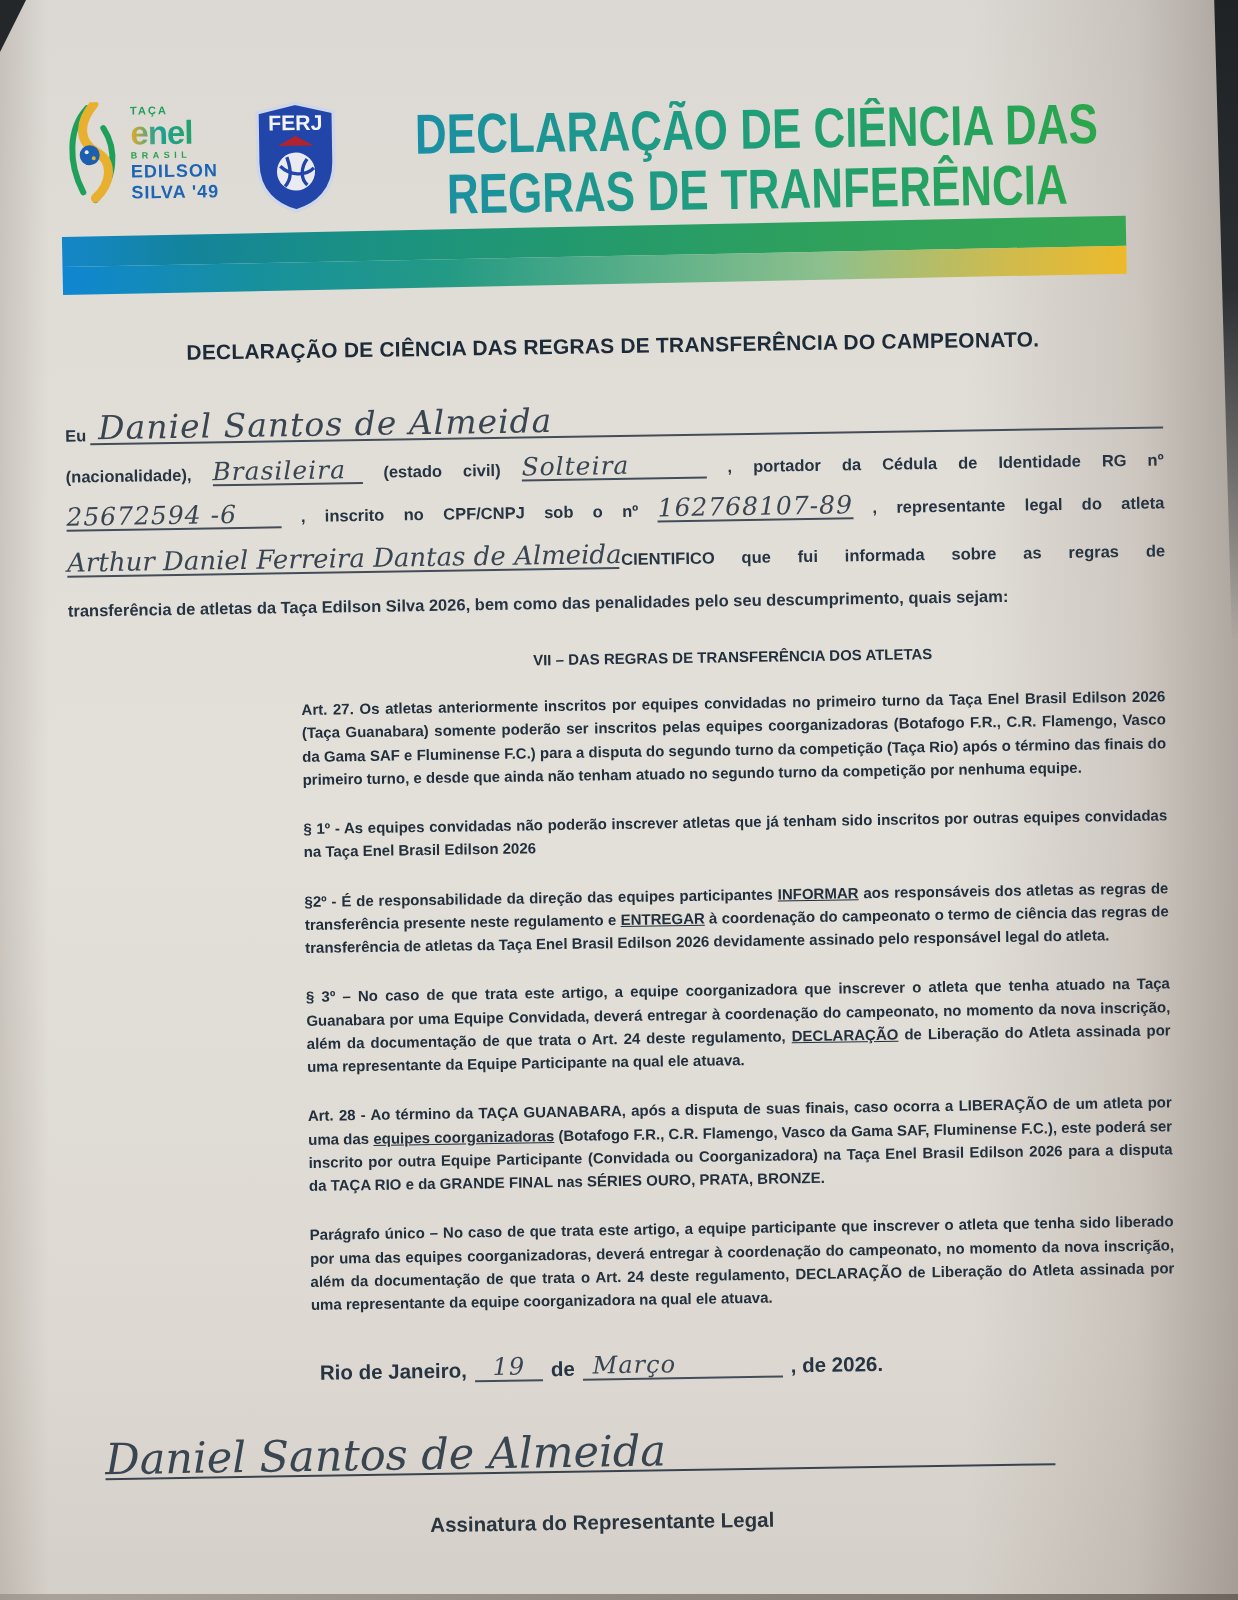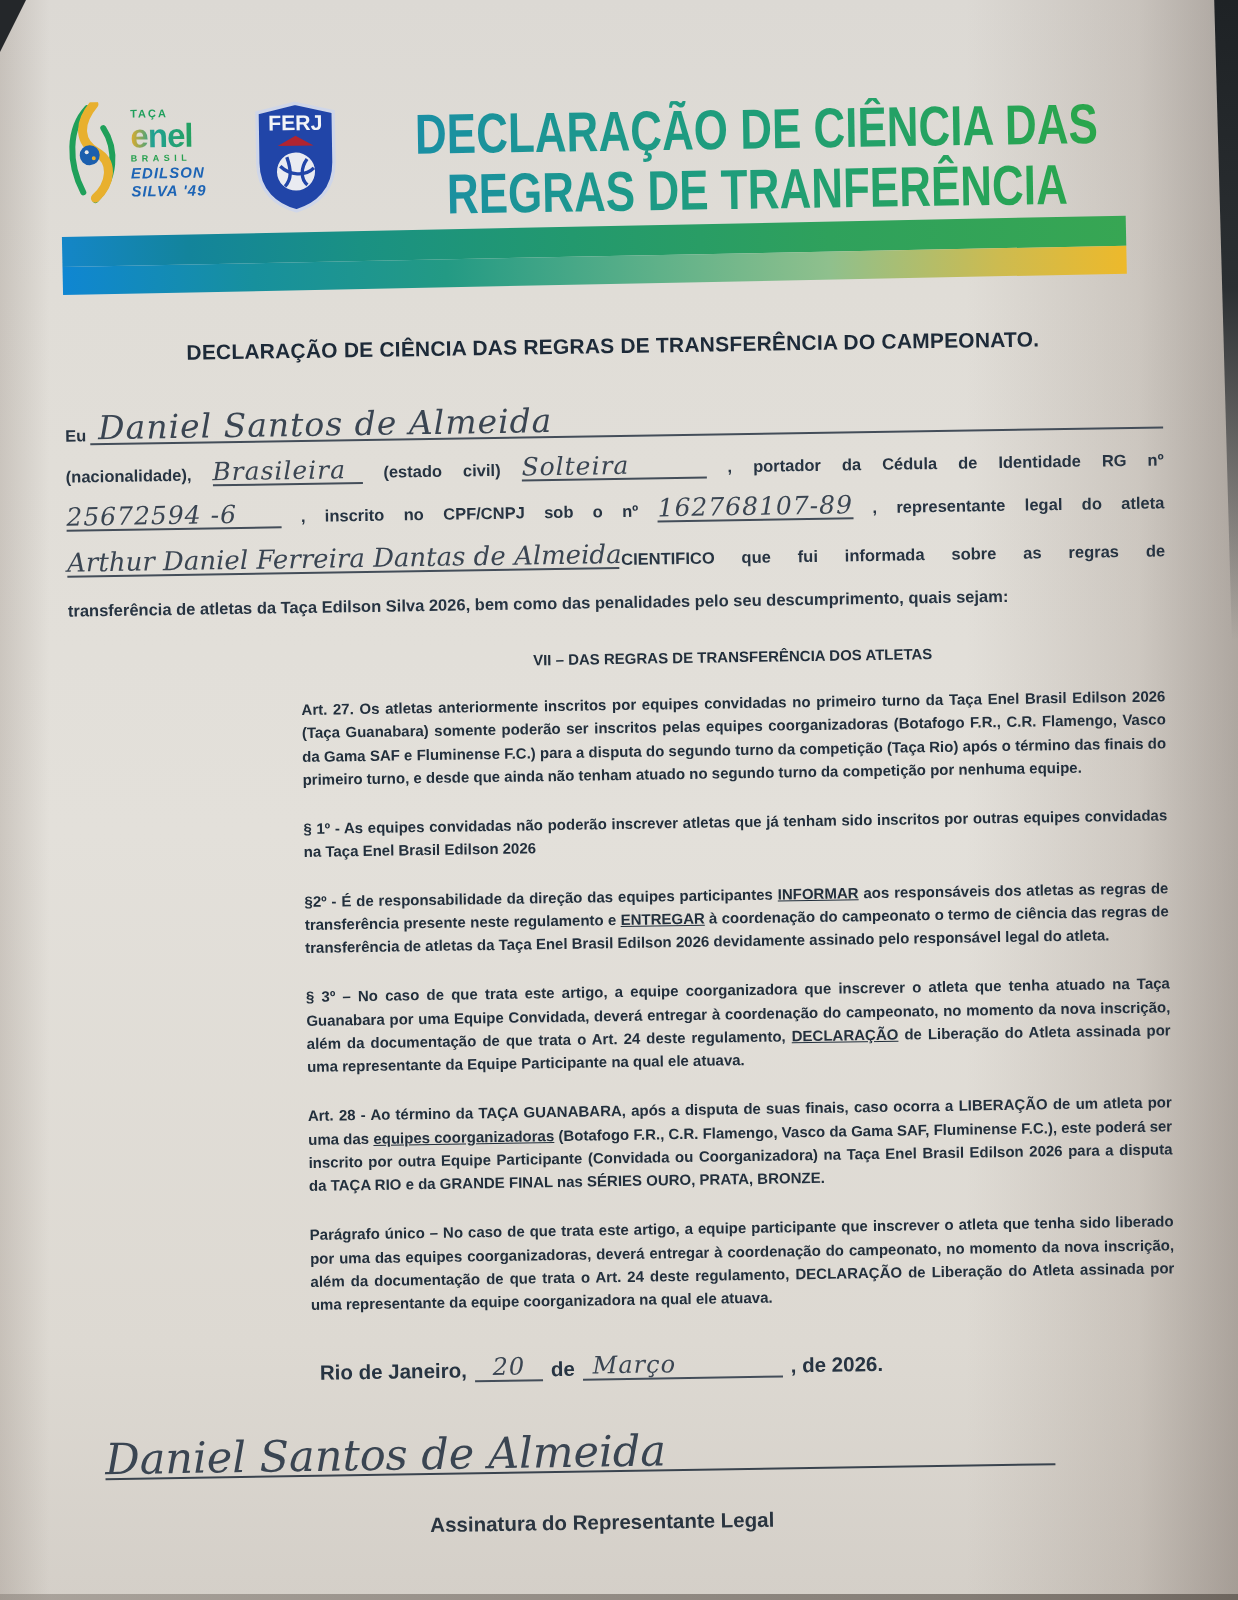--- a/index.html
+++ b/index.html
@@ -21,21 +21,21 @@
 
   
   .header-row{display:flex;align-items:flex-start;gap:14px;}
   .logo-enel{display:flex;align-items:center;gap:4px;width:176px;flex:0 0 auto;}
   .logo-enel-text{display:flex;flex-direction:column;line-height:1;}
   .logo-taca{font-size:11px;font-weight:bold;color:#1f9f5c;letter-spacing:2px;}
   .logo-brand{font-size:33px;font-weight:bold;letter-spacing:-1px;
     background:linear-gradient(90deg,#e3ac2b 0%,#1fa193 30%,#27a14f 100%);
     -webkit-background-clip:text;background-clip:text;color:transparent;}
   .logo-brasil{font-size:9px;font-weight:bold;color:#27a14f;letter-spacing:4.5px;margin-top:2px;}
-  .logo-edilson{font-size:15px;font-weight:bold;color:#1d64b5;letter-spacing:1px;margin-top:2px;line-height:1.05;font-style:italic;}
+  .logo-edilson{font-size:18px;font-weight:bold;color:#1d64b5;letter-spacing:1px;margin-top:2px;line-height:1.05;}
   .logo-ferj{flex:0 0 auto;margin-top:2px;}
   .title-block{flex:1;text-align:center;margin-top:8px;}
   .doc-title{display:inline-block;transform:scaleY(1.28);transform-origin:top center;
     font-weight:bold;font-size:44px;line-height:1.06;letter-spacing:0px;
     background:linear-gradient(90deg,#1a8fa4 0%,#1f9d7c 45%,#2aa64b 100%);
     -webkit-background-clip:text;background-clip:text;color:transparent;}
   .gradient-bar{margin-top:14px;width:1064px;transform:rotate(-0.25deg);}
   .bar-top{height:30px;background:linear-gradient(90deg,#1486c8 0%,#13849b 12%,#1a9183 28%,#23996e 48%,#2fa15c 72%,#37a653 100%);}
   .bar-bottom{height:28px;background:linear-gradient(90deg,#0f86d2 0%,#17909d 18%,#239a84 36%,#5fb189 56%,#8fc08d 72%,#cdbb50 88%,#edb92b 100%);}
 
@@ -165,21 +165,21 @@
         <p class="article"><span>Art. 27. Os atletas anteriormente inscritos por equipes convidadas no primeiro turno da Taça Enel Brasil Edilson 2026 (Taça Guanabara) somente poderão ser inscritos pelas equipes coorganizadoras (Botafogo F.R., C.R. Flamengo, Vasco da Gama SAF e Fluminense F.C.) para a disputa do segundo turno da competição (Taça Rio) após o término das finais do primeiro turno, e desde que ainda não tenham atuado no segundo turno da competição por nenhuma equipe.</span></p>
         <p class="article"><span>§ 1º - As equipes convidadas não poderão inscrever atletas que já tenham sido inscritos por outras equipes convidadas na Taça Enel Brasil Edilson 2026</span></p>
         <p class="article"><span>§2º - É de responsabilidade da direção das equipes participantes </span><span class="u">INFORMAR</span><span> aos responsáveis dos atletas as regras de transferência presente neste regulamento e </span><span class="u">ENTREGAR</span><span> à coordenação do campeonato o termo de ciência das regras de transferência de atletas da Taça Enel Brasil Edilson 2026 devidamente assinado pelo responsável legal do atleta.</span></p>
         <p class="article"><span>§ 3º – No caso de que trata este artigo, a equipe coorganizadora que inscrever o atleta que tenha atuado na Taça Guanabara por uma Equipe Convidada, deverá entregar à coordenação do campeonato, no momento da nova inscrição, além da documentação de que trata o Art. 24 deste regulamento, </span><span class="u">DECLARAÇÃO</span><span> de Liberação do Atleta assinada por uma representante da Equipe Participante na qual ele atuava.</span></p>
         <p class="article"><span>Art. 28 - Ao término da TAÇA GUANABARA, após a disputa de suas finais, caso ocorra a LIBERAÇÃO de um atleta por uma das </span><span class="u">equipes coorganizadoras</span><span> (Botafogo F.R., C.R. Flamengo, Vasco da Gama SAF, Fluminense F.C.), este poderá ser inscrito por outra Equipe Participante (Convidada ou Coorganizadora) na Taça Enel Brasil Edilson 2026 para a disputa da TAÇA RIO e da GRANDE FINAL nas SÉRIES OURO, PRATA, BRONZE.</span></p>
         <p class="article"><span>Parágrafo único – No caso de que trata este artigo, a equipe participante que inscrever o atleta que tenha sido liberado por uma das equipes coorganizadoras, deverá entregar à coordenação do campeonato, no momento da nova inscrição, além da documentação de que trata o Art. 24 deste regulamento, DECLARAÇÃO de Liberação do Atleta assinada por uma representante da equipe coorganizadora na qual ele atuava.</span></p>
       </div>
 
     <div class="date-line">
       <span>Rio de Janeiro,</span>
-      <span class="fill fill-day"><span class="hw">20</span></span>
+      <span class="fill fill-day"><span class="hw">19</span></span>
       <span>de</span>
       <span class="fill fill-month"><span class="hw" style="padding-left:10px;">Março</span></span>
       <span>, de 2026.</span>
     </div>
 
     <div class="signature">
       <span class="fill"><span class="hw">Daniel Santos de Almeida</span></span>
     </div>
 
     <div class="sig-caption">Assinatura do Representante Legal</div>

